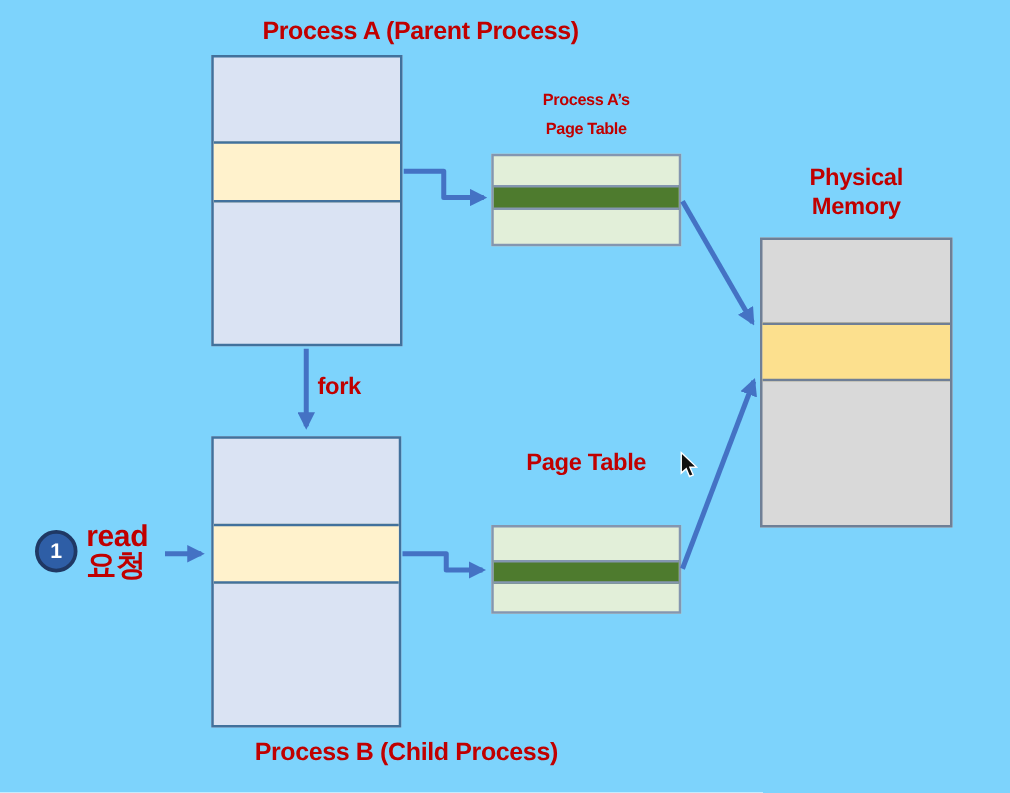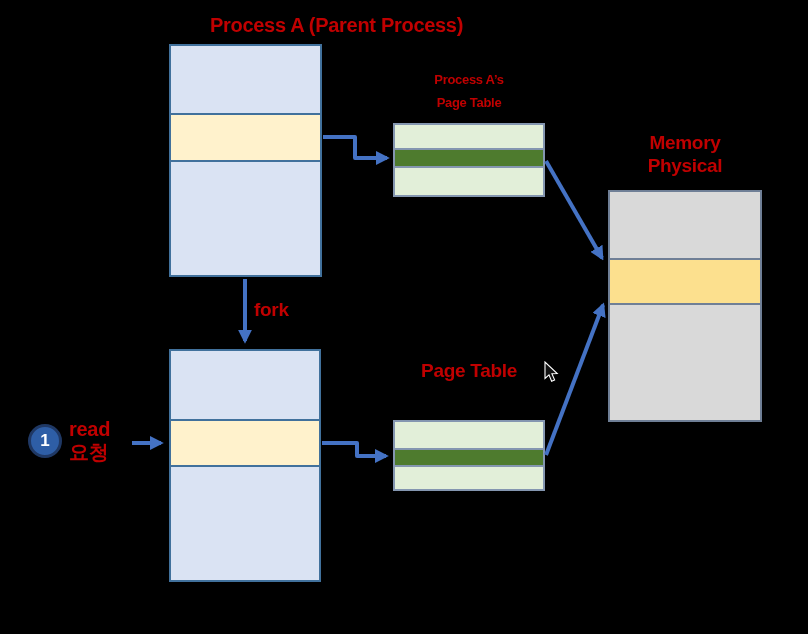--- a/index.html
+++ b/index.html
@@ -12,21 +12,21 @@
     --table-row-green:#4e7b2e;
     --table-border:#8496b0;
     --memory-fill:#d9d9d9;
     --memory-row-yellow:#fce08e;
     --memory-border:#6f7f96;
     --badge-fill:#2e5ea6;
     --badge-ring:#1f3864;
   }
   html,body{margin:0;padding:0;background:#fff;}
   .stage{
-    position:relative;width:808px;height:634px;background:#000000;overflow:hidden;
+    position:relative;width:808px;height:634px;background:#7dd3fc;overflow:hidden;
     font-family:"Liberation Sans",sans-serif;
   }
   .abs{position:absolute;}
   .redlabel{
     color:var(--label-red);
     font-weight:bold;
     letter-spacing:-0.3px;
     white-space:nowrap;
   }
   .center{text-align:center;}
@@ -86,35 +86,36 @@
 <div class="stage">
 
   <div class="abs redlabel center" style="left:170px;top:13px;width:333px;font-size:20px;line-height:24px;">Process A (Parent Process)</div>
 
   <div class="abs redlabel center" style="left:393px;top:68px;width:152px;font-size:13px;line-height:23px;">
     <span style="display:block">Process A’s</span>
     <span style="display:block">Page Table</span>
   </div>
 
   <div class="abs redlabel center" style="left:608px;top:131px;width:154px;font-size:19px;line-height:23px;">
+    <span style="display:block">Physical</span>
     <span style="display:block">Memory</span>
-    <span style="display:block">Physical</span>
   </div>
 
   <div class="abs redlabel center" style="left:393px;top:360px;width:152px;font-size:19px;line-height:22px;">
     <span style="display:block">Page Table</span>
   </div>
 
   <div class="abs redlabel" style="left:254px;top:299px;font-size:19px;text-align:center;">fork</div>
 
+  <div class="abs redlabel center" style="left:169px;top:591px;width:312px;font-size:20px;line-height:23px;">Process B (Child Process)</div>
 
   <div class="abs badge" style="left:28px;top:424px;">
     <span>1</span>
   </div>
-  <div class="abs redlabel" style="left:69px;top:418px;font-size:20px;line-height:23px;white-space:normal;">
+  <div class="abs redlabel" style="left:69px;top:418px;font-size:24px;line-height:23px;white-space:normal;">
     <span style="display:block">read</span>
     <span style="display:block">요청</span>
   </div>
 
   <div class="abs proc" style="left:169px;top:44px;width:153px;height:233px;">
     <div class="proc-row" style="top:67px;height:49px;"></div>
   </div>
 
   <div class="abs proc" style="left:169px;top:349px;width:152px;height:233px;">
     <div class="proc-row" style="top:68px;height:48px;"></div>

